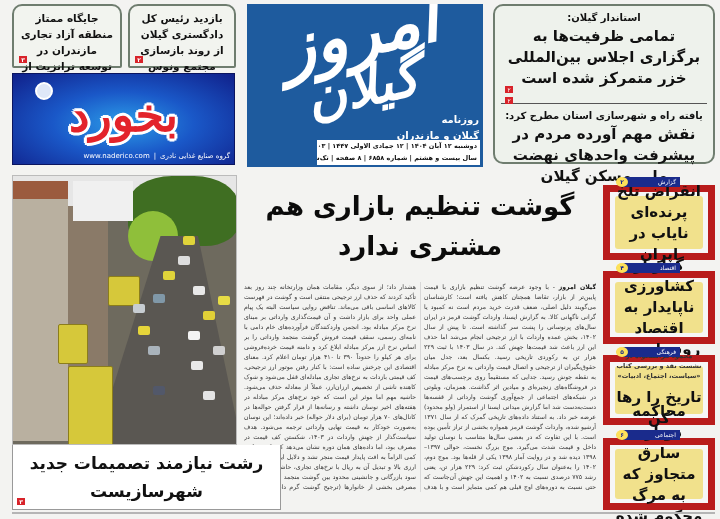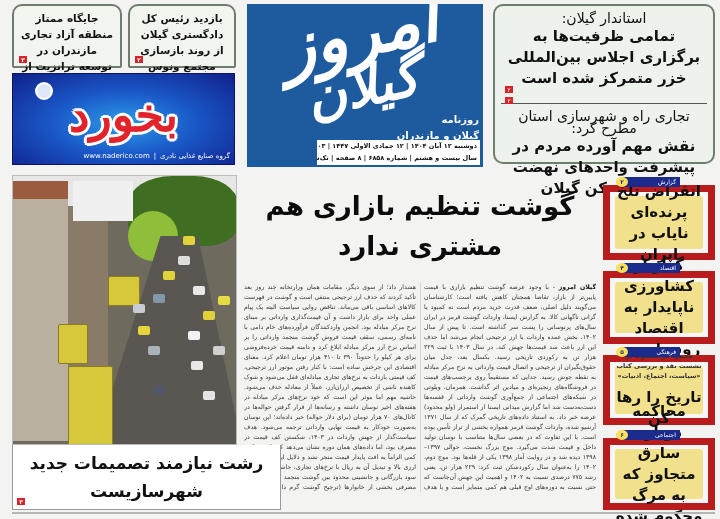--- a/index.html
+++ b/index.html
@@ -20,21 +20,21 @@
 
 .mast{position:absolute;left:247px;top:4px;width:236px;height:163px;background:#1e5b9e;overflow:hidden}
 .mast-logo{position:absolute;left:14px;top:0;width:180px;height:130px;color:#fff;font-family:"DejaVu Serif",serif;font-size:68px;font-style:italic;font-weight:bold;direction:rtl;line-height:60px;transform:rotate(-12deg);transform-origin:left top;text-align:center}
 .mast-logo .l1{display:block;margin-top:18px}
 .mast-logo .l2{display:block;font-size:54px;margin-top:-6px;padding-right:16px}
 .mast-sub{position:absolute;right:4px;color:#fff;direction:rtl;font-weight:bold}
 .mast-info{position:absolute;left:70px;right:3px;bottom:2px;height:25px;background:#fff;color:#111;direction:rtl;font-size:6.5px;line-height:12px;padding:0 3px;font-weight:bold;overflow:hidden;white-space:nowrap}
 
 
 .trbox{position:absolute;left:493px;top:4px;width:222px;height:160px;background:#eef2ec;border:2px solid #6f7d6f;border-radius:10px;direction:rtl;text-align:center;padding:6px 6px}
-.kicker{font-size:14px;font-weight:normal;line-height:12px}
+.kicker{font-size:10px;font-weight:bold;line-height:12px}
 .tr-head{font-size:15px;font-weight:bold;line-height:21px;margin-top:2px}
 .tr-sep{border-top:1px solid #555;margin:4px 0 3px}
 
 
 .headline{position:absolute;left:240px;top:186px;width:360px;direction:rtl;text-align:center;font-weight:bold;font-size:26px;line-height:40px;color:#0b0b0b}
 
 
 .bodycol{position:absolute;top:282px;height:212px;direction:rtl;text-align:justify;font-size:6.2px;line-height:10px;color:#333;overflow:hidden}
 .bodycol b{color:#111}
 .colsep{position:absolute;left:420px;top:282px;width:0;height:210px;border-left:1px solid #d8d8d8}
@@ -94,21 +94,21 @@
 
 <div class="trbox">
   <div>
     <div class="kicker">استاندار گیلان:</div>
     <div class="tr-head">تمامی ظرفیت‌ها به برگزاری اجلاس بین‌المللی خزر متمرکز شده است</div>
   </div>
   <span class="pg" style="left:10px;top:80px;">۲</span>
   <div class="tr-sep" style="margin-top:14px;"></div>
   <span class="pg" style="left:10px;top:91px;">۲</span>
   <div style="margin-top:6px;">
-    <div class="kicker">تجاری راه و شهرسازی استان مطرح کرد:</div>
+    <div class="kicker">یافته راه و شهرسازی استان مطرح کرد:</div>
     <div class="tr-head">نقش مهم آورده مردم در پیشرفت واحدهای نهضت ملی مسکن گیلان</div>
   </div>
 </div>
 
 <div class="headline">
   <div>گوشت تنظیم بازاری هم مشتری ندارد</div>
 </div>
 
 <div class="bodycol" style="left:424px;width:172px;">
   <b>گیلان امروز</b><span> - با وجود عرضه گوشت تنظیم بازاری با قیمت پایین‌تر از بازار، تقاضا همچنان کاهش یافته است؛ کارشناسان می‌گویند دلیل اصلی، ضعف قدرت خرید مردم است نه کمبود یا گرانی ناگهانی کالا. به گزارش ایسنا، واردات گوشت قرمز در ایران سال‌های پرنوسانی را پشت سر گذاشته است. تا پیش از سال ۱۴۰۲، بخش عمده واردات با ارز ترجیحی انجام می‌شد اما حذف این ارز باعث شد قیمت‌ها جهش کند. در سال ۱۴۰۳ با ثبت ۲۲۹ هزار تن به رکوردی تاریخی رسید. بکسال بعد، جدل میان حقوق‌بگیران از ترجیحی و اتصال قیمت وارداتی به نرخ مرکز مبادله به نقطه جوش رسید. جدایی که مستقیماً روی برچسب‌های قیمت در فروشگاه‌های زنجیره‌ای و میادین اثر گذاشت. همزمان، وبلوتی در شبکه‌های اجتماعی از جمع‌آوری گوشت وارداتی از قفسه‌ها دست‌به‌دست شد اما گزارش میدانی ایسنا از استمرار (ولو محدود) عرضه خبر داد. به استناد داده‌های تاریخی گمرک که از سال ۱۳۷۱ آرشیو شده، واردات گوشت قرمز همواره بخشی از تراز تأمین بوده است. با این تفاوت که در بعضی سال‌ها متناسب با نوسان تولید داخل و قیمت شدت می‌گیرد. موج بزرگ نخست، حوالی ۱۳۹۷–۱۳۹۸ دیده شد و در روایت آمار ۱۳۹۸ یکی از قله‌ها بود. موج دوم، ۱۴۰۲ را به‌عنوان سال رکوردشکن ثبت کرد: ۲۲۹ هزار تن، یعنی رشد ۷۷۵ درصدی نسبت به ۱۴۰۲ و اهمیت این جهش آن‌جاست که حتی نسبت به دوره‌های اوج قبلی هم کمی متمایز است و با هدف تنظیم بازار و مهار قیمت مصرف‌کننده توجیه می‌شد. در تابستان و پاییز ۱۴۰۴، نزاع سیاستی بر سر بقای ارز ترجیحی برای واردات گوشت بالا گرفت. از یک‌سو، سازمان برنامه و بودجه حذف ارز ترجیحی را اعلام کرد و وزارت جهاد کشاورزی نسبت به تبعات قیمتی</span>

